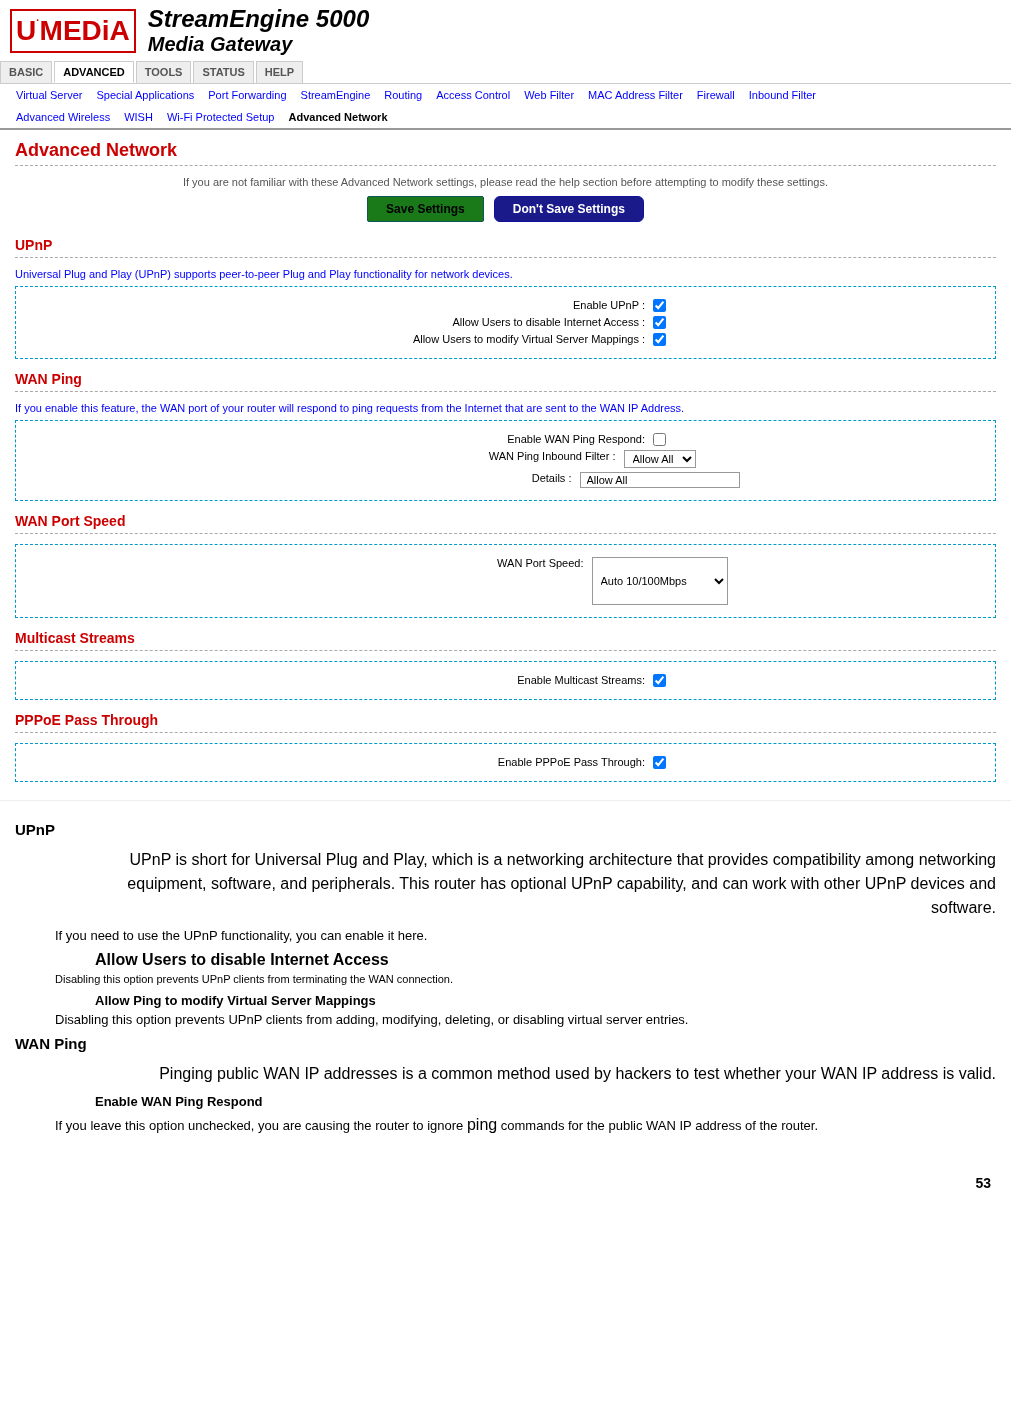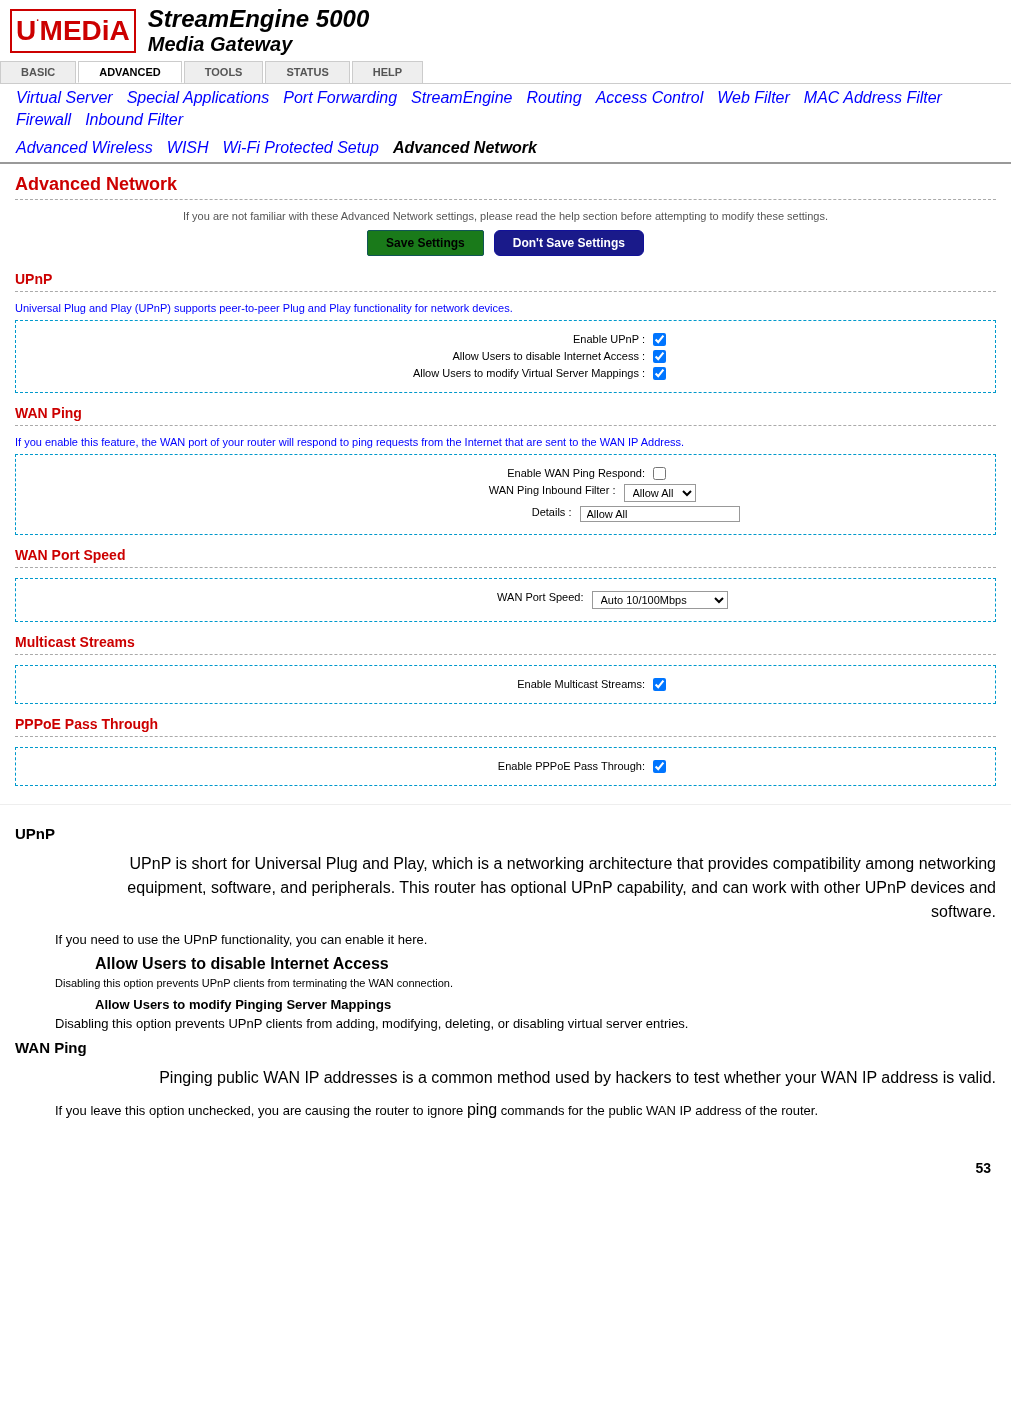--- a/index.html
+++ b/index.html
@@ -1,24 +1,24 @@
 <!DOCTYPE html>
 <html><head>
   <meta charset="utf-8">
   <style>
     * { margin: 0; padding: 0; box-sizing: border-box; }
     body { font-family: Arial, sans-serif; font-size: 12px; background: #fff; color: #000; width: 1011px; }
 
     
     .nav-main { background: #fff; border-bottom: 2px solid #999; }
     .nav-tabs { display: flex; border-bottom: 1px solid #ccc; }
-    .nav-tab { padding: 4px 20px; font-size: 11px; font-weight: bold; color: #555; cursor: pointer; border: 1px solid #ccc; border-bottom: none; background: #eee; margin-right: 2px; }
+    .nav-tab { padding: 4px 8px; font-size: 11px; font-weight: bold; color: #555; cursor: pointer; border: 1px solid #ccc; border-bottom: none; background: #eee; margin-right: 2px; }
     .nav-tab.active { background: #fff; color: #000; border-bottom: 1px solid #fff; }
     .nav-sub { display: flex; flex-wrap: wrap; padding: 4px 10px; gap: 2px; align-items: center; background: #fff; }
-    .nav-sub-item { color: #00f; font-size: 16px; padding: 1px 6px; cursor: pointer; text-decoration: none; font-style: italic; }
+    .nav-sub-item { color: #00f; font-size: 11px; padding: 1px 6px; cursor: pointer; text-decoration: none; }
     .nav-sub-item.active { color: #000; font-weight: bold; text-decoration: none; cursor: default; }
 
     
     .content { padding: 10px 15px; }
     .page-title { font-size: 18px; font-weight: bold; color: #c00; margin-bottom: 4px; }
     .section-divider { border: none; border-top: 1px dashed #aaa; margin: 4px 0 10px 0; }
 
     .info-text { font-size: 11px; color: #555; margin-bottom: 8px; text-align: center; }
 
     .button-row { display: flex; gap: 10px; margin-bottom: 15px; justify-content: center; }
@@ -33,21 +33,21 @@
     .setting-box { border: 1px dashed #09c; background: #fff; padding: 8px 15px; margin-bottom: 8px; }
     .setting-row { display: flex; align-items: flex-start; justify-content: center; margin: 4px 0; }
     .setting-label { text-align: right; font-size: 11px; min-width: 300px; margin-right: 8px; }
     .setting-value { display: flex; align-items: center; }
 
     
     .select-sm { border: 1px solid #999; padding: 1px 4px; font-size: 11px; background: #fff; }
     .input-details { border: 1px solid #999; padding: 1px 6px; font-size: 11px; width: 160px; background: #fff; }
 
     
-    .select-md { border: 1px solid #999; padding: 1px 4px; font-size: 11px; background: #fff; }
+    .select-md { border: 1px solid #999; padding: 16px 4px; font-size: 11px; background: #fff; }
 
     
     .help-section { padding: 20px 15px; border-top: 1px solid #eee; }
     .help-indent { margin-left: 80px; margin-bottom: 8px; font-size: 16px; line-height: 1.5; text-align: right; }
 
     
     .page-num { text-align: right; padding: 10px 20px; font-size: 14px; font-weight: bold; }
 
     
     .logo-container { display: flex; align-items: center; padding: 5px 10px; }
@@ -204,24 +204,25 @@
 
 <div class="help-section">
   <div style="font-size:15px;font-weight:bold;margin-bottom:10px;">UPnP</div>
   <div class="help-indent">UPnP is short for Universal Plug and Play, which is a networking architecture that provides compatibility among networking equipment, software, and peripherals. This router has optional UPnP capability, and can work with other UPnP devices and software.</div>
 
   <div style="margin-left:40px;margin-bottom:8px;font-size:13px;">If you need to use the UPnP functionality, you can enable it here.</div>
 
   <div style="margin-left:80px;font-weight:bold;font-size:16px;margin-bottom:4px;">Allow Users to disable Internet Access</div>
   <div style="margin-left:40px;margin-bottom:8px;font-size:11px;">Disabling this option prevents UPnP clients from terminating the WAN connection.</div>
 
-  <div style="margin-left:80px;font-weight:bold;font-size:13px;margin-bottom:4px;">Allow Users to modify Pinging Server Mappings</div>
+  <div style="margin-left:80px;font-weight:bold;font-size:13px;margin-bottom:4px;">Allow Ping to modify Virtual Server Mappings</div>
   <div style="margin-left:40px;margin-bottom:8px;font-size:13px;">Disabling this option prevents UPnP clients from adding, modifying, deleting, or disabling virtual server entries.</div>
 
   <div style="font-size:15px;font-weight:bold;margin-bottom:10px;margin-top:8px;">WAN Ping</div>
   <div class="help-indent">Pinging public WAN IP addresses is a common method used by hackers to test whether your WAN IP address is valid.</div>
 
+  <div style="margin-left:80px;font-weight:bold;font-size:13px;margin-bottom:4px;">Enable WAN Ping Respond</div>
   <div style="margin-left:40px;margin-bottom:8px;font-size:13px;line-height:1.5;">
     <span>If you leave this option unchecked, you are causing the router to ignore </span><span style="font-weight:normal;font-size:16px;">ping</span><span> commands for the public WAN IP address of the router.</span>
   </div>
 </div>
 
 <div class="page-num">53</div>
 
 </body></html>

